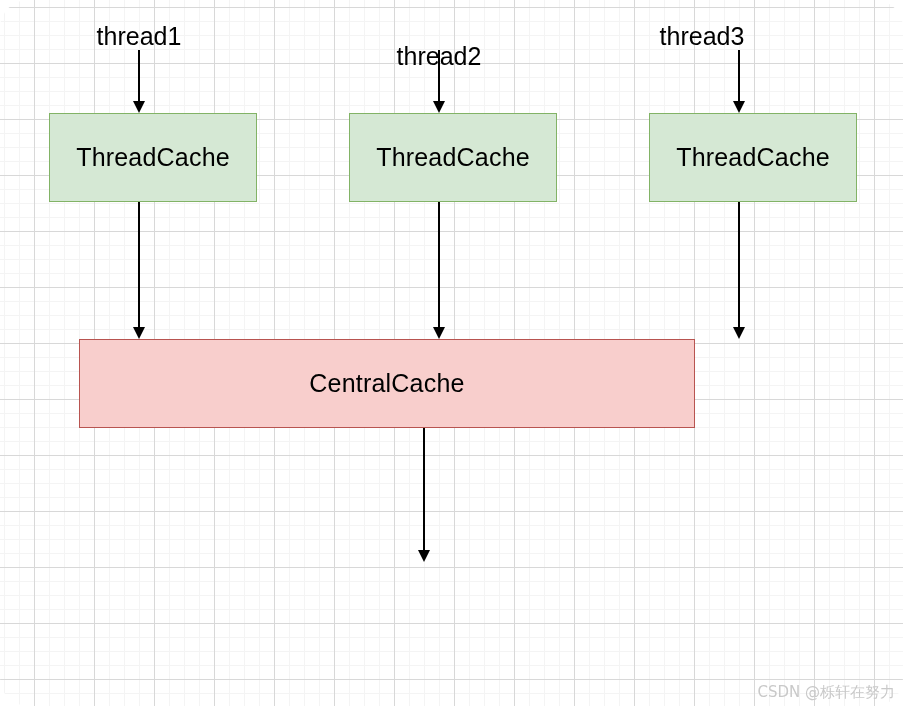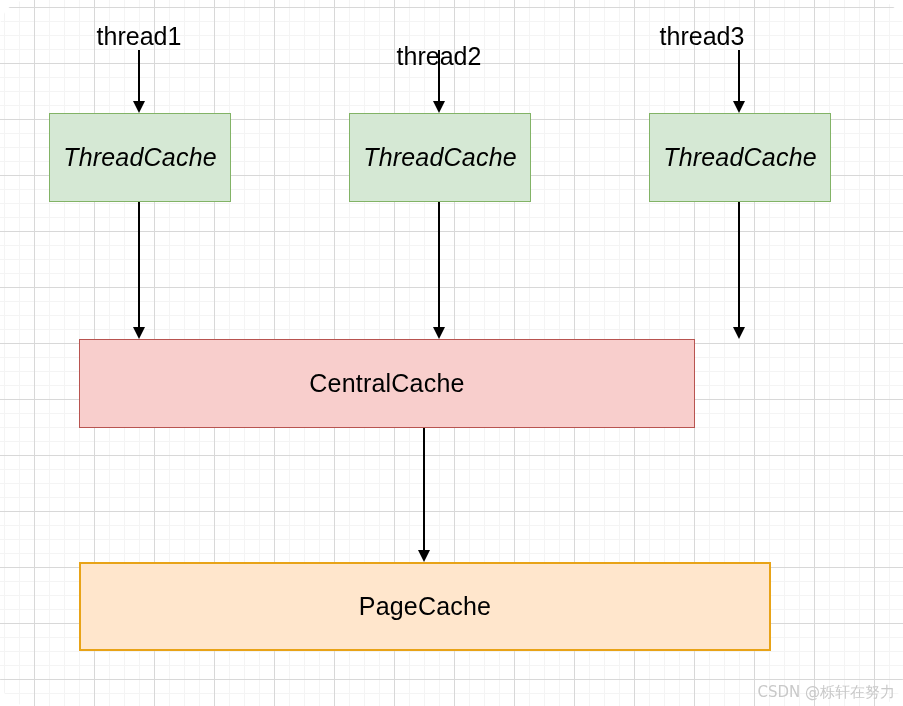--- a/index.html
+++ b/index.html
@@ -45,25 +45,24 @@
     display: flex;
     align-items: center;
     justify-content: center;
     font-size: 25px;
     color: #000000;
     letter-spacing: 0.2px;
     white-space: nowrap;
   }
 
   .node-thread-cache {
-    width: 182px;
+    width: 208px;
     height: 89px;
     background: #d5e8d4;
     border: 1px solid #82b366;
-    font-style: italic;
   }
 
   .node-central-cache {
     left: 79px;
     top: 339px;
     width: 616px;
     height: 89px;
     background: #f8cecc;
     border: 1px solid #b85450;
   }
@@ -163,19 +162,16 @@
 
   <div class="node node-central-cache">
     <span>CentralCache</span>
   </div>
 
   <div class="arrow" style="left:424px; top:428px; height:134px;">
     <div class="arrow-line" style="height:123px;"></div>
     <div class="arrow-head" style="top:122px;"></div>
   </div>
 
-  <div class="node node-page-cache">
-    <span>PageCache</span>
-  </div>
 
   <div class="watermark">CSDN @栎轩在努力</div>
 
 </div>
 
 </body></html>

